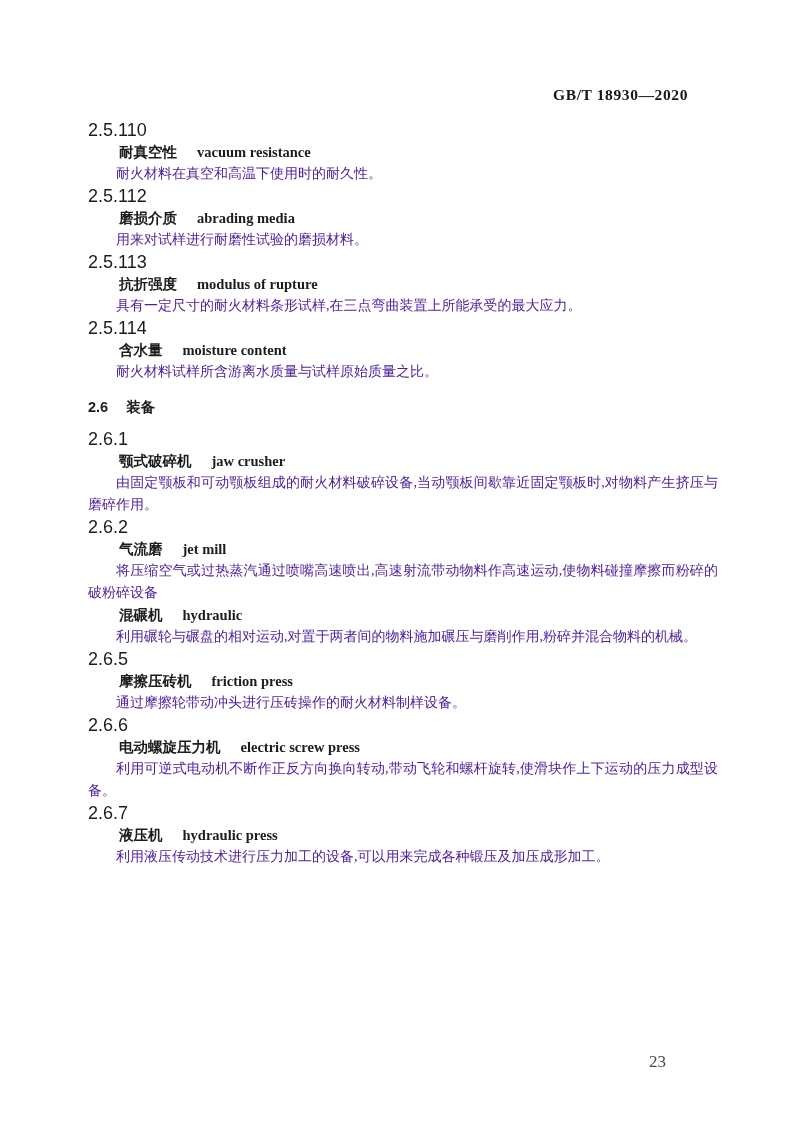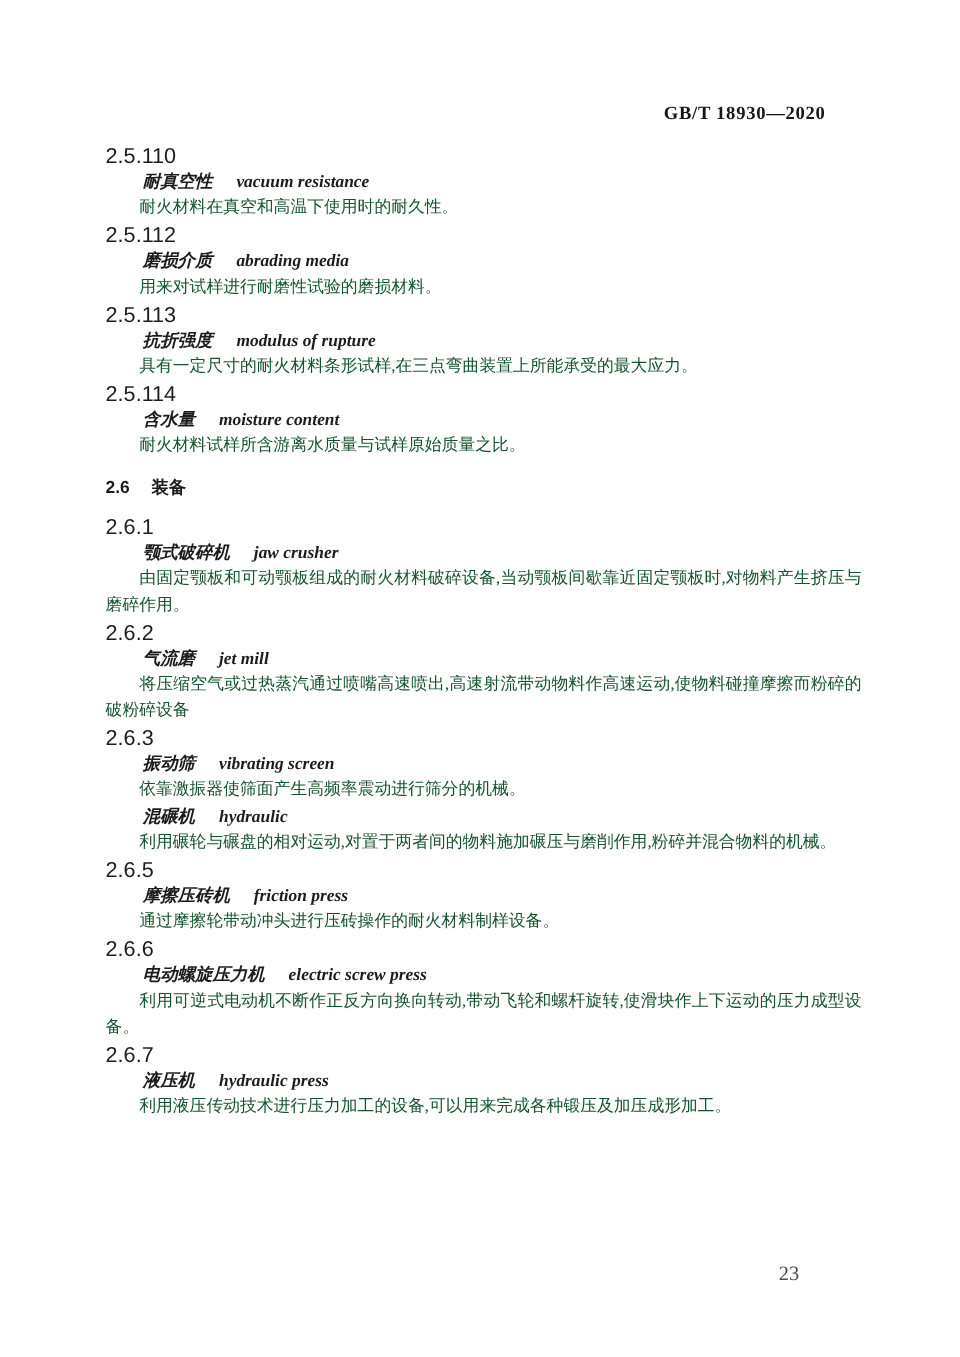--- a/index.html
+++ b/index.html
@@ -36,38 +36,37 @@
     margin: 0;
   }
   .entry-number {
     font-family: "Liberation Sans", sans-serif;
     font-size: 18px;
     color: #1c1c1c;
   }
   .term-line {
     padding-left: 31px;
     font-weight: 700;
-    font-style: italic;
   }
   .term-zh {
     font-family: "Liberation Sans", sans-serif;
     font-size: 14.5px;
   }
   .term-en {
     font-family: "Liberation Serif", serif;
     font-size: 14.5px;
     margin-left: 16px;
   }
   .definition {
     margin: 0;
     text-indent: 2em;
     text-align: justify;
     font-family: "Liberation Serif", serif;
     font-size: 14px;
-    color: #14532d;
+    color: #4c1d95;
   }
   .section-heading {
     margin: 13px 0 10px 0;
     font-family: "Liberation Sans", sans-serif;
     font-size: 14.5px;
     font-weight: 700;
     line-height: 22px;
   }
   .heading-title {
     margin-left: 14px;
@@ -142,28 +141,20 @@
 
   <section class="entry">
     <div class="entry-number">2.6.2</div>
     <div class="term-line">
       <span class="term-zh">气流磨</span>
       <span class="term-en">jet mill</span>
     </div>
     <p class="definition">将压缩空气或过热蒸汽通过喷嘴高速喷出,高速射流带动物料作高速运动,使物料碰撞摩擦而粉碎的破粉碎设备</p>
   </section>
 
-  <section class="entry">
-    <div class="entry-number">2.6.3</div>
-    <div class="term-line">
-      <span class="term-zh">振动筛</span>
-      <span class="term-en">vibrating screen</span>
-    </div>
-    <p class="definition">依靠激振器使筛面产生高频率震动进行筛分的机械。</p>
-  </section>
 
   <section class="entry">
     <div class="term-line">
       <span class="term-zh">混碾机</span>
       <span class="term-en">hydraulic</span>
     </div>
     <p class="definition">利用碾轮与碾盘的相对运动,对置于两者间的物料施加碾压与磨削作用,粉碎并混合物料的机械。</p>
   </section>
 
   <section class="entry">

